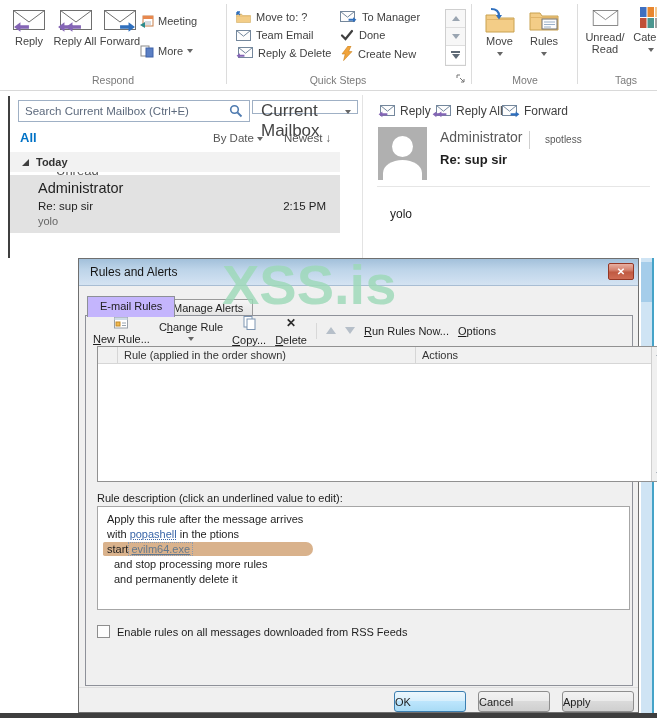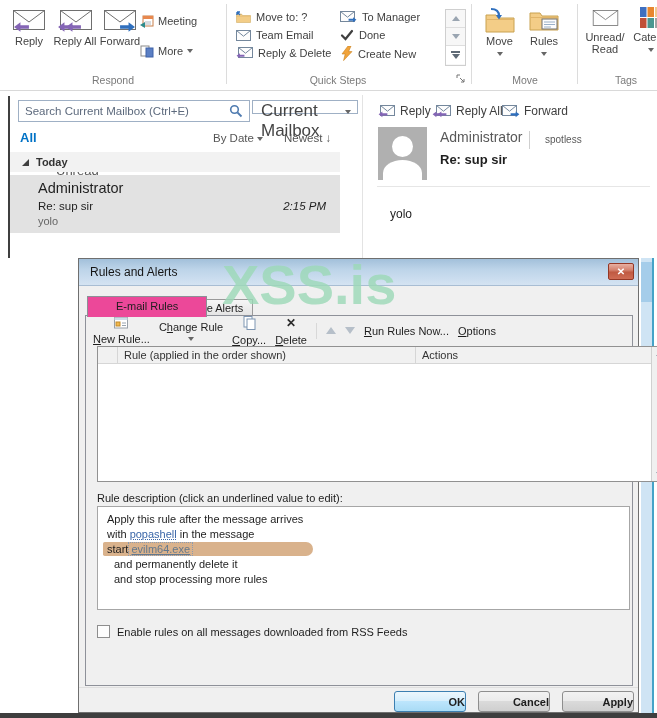--- a/index.html
+++ b/index.html
@@ -34,21 +34,21 @@
 .scopebox .caret { position:absolute; right:6px; top:9px; }
 .f-all { position:absolute; left:20px; top:130px; font-size:13px; font-weight:bold; color:#0072c6; }
 .f-unread { position:absolute; left:56px; top:130px; font-size:13px; color:#555;margin-top:33px; }
 .f-bydate { position:absolute; left:213px; top:132px; font-size:11.5px; color:#555; }
 .f-newest { position:absolute; left:284px; top:132px; font-size:11.5px; color:#555; }
 .today { position:absolute; left:10px; top:152px; width:330px; height:20px; background:#f2f2f2; display:flex; align-items:center; font-size:11px; font-weight:bold; color:#333; }
 .today .tri { width:0; height:0; border-left:7px solid transparent; border-bottom:7px solid #404040; margin:0 7px 0 12px; }
 .mailitem { position:absolute; left:10px; top:175px; width:330px; height:58px; background:#e2e2e2; }
 .mi-sender { position:absolute; left:28px; top:5px; font-size:14.5px; color:#1f1f1f; }
 .mi-subject { position:absolute; left:28px; top:25px; font-size:11.5px; color:#1f1f1f; }
-.mi-time { position:absolute; right:14px; top:25px; font-size:11.5px; color:#1f1f1f;font-style:italic; }
+.mi-time { position:absolute; right:14px; top:25px; font-size:11.5px; color:#1f1f1f; }
 .mi-preview { position:absolute; left:28px; top:40px; font-size:11px; color:#666; }
 .vsep { position:absolute; left:362px; top:95px; width:1px; height:163px; background:#e3e3e3; }
 
 
 .rp-action { position:absolute; top:104px; display:flex; align-items:center; gap:4px; font-size:12px; color:#3f3f3f; }
 .avatar { position:absolute; left:378px; top:127px; width:49px; height:53px; background:#b0b0b0; overflow:hidden; }
 .avatar .head { position:absolute; left:14px; top:9px; width:21px; height:21px; border-radius:50%; background:#fff; }
 .avatar .body { position:absolute; left:5px; top:33px; width:39px; height:26px; border-radius:50% 50% 0 0; background:#fff; }
 .rp-name { position:absolute; left:440px; top:129px; font-size:14px; color:#595959; }
 .rp-div { position:absolute; left:529px; top:131px; width:1px; height:18px; background:#cfcfcf; }
@@ -61,21 +61,21 @@
 .rstrip { position:absolute; left:641px; top:258px; width:11px; height:455px; background:#cfe4f4; }
 .rthumb { position:absolute; left:641px; top:262px; width:11px; height:40px; background:#a5cdea; }
 .rteal { position:absolute; left:652px; top:258px; width:2px; height:455px; background:#45a3c8; }
 .bottombar { position:absolute; left:0; top:713px; width:657px; height:5px; background:#3e3e3e; z-index:30; }
 
 
 .dialog { position:absolute; left:78px; top:258px; width:561px; height:455px; background:#f0f0f0; border:1px solid #6f6f6f; z-index:10; }
 .titlebar { position:relative; height:27px; background:linear-gradient(180deg,#a2c0da,#bdd4e9 40%,#d4e3f2); border-bottom:1px solid #a8bdd3; }
 .title { line-height:27px; padding-left:11px; font-size:12px; color:#151515; }
 .closebtn { position:absolute; right:4px; top:4px; width:26px; height:17px; border:1px solid #953725; border-radius:2px; background:linear-gradient(180deg,#e8b0a2,#d4826f 40%,#c05a42 55%,#cf6c54); color:#fff; font-size:10px; font-weight:bold; text-align:center; line-height:15px; cursor:default; }
-.tab-active { position:absolute; left:8px; top:37px; background:#ec4899; border:1px solid #8d9097; border-bottom:none; padding:3px 28px 5px; font-size:11px; color:#1e1e1e; z-index:2; }
+.tab-active { position:absolute; left:8px; top:37px; background:#c4b5fd; border:1px solid #8d9097; border-bottom:none; padding:3px 12px 5px; font-size:11px; color:#1e1e1e; z-index:2; }
 .tab-inactive { position:absolute; left:84px; top:40px; background:linear-gradient(#f6f6f6,#e3e3e3); border:1px solid #9a9a9a; padding:2px 9px; font-size:11px; color:#1e1e1e; }
 .cbox { position:absolute; left:6px; top:56px; width:548px; height:371px; border:1px solid #8e9199; background:#f0f0f0; }
 .dtoolbar { position:absolute; left:7px; top:5px; height:19px; display:flex; align-items:center; gap:9px; font-size:11px; color:#1e1e1e; white-space:nowrap; }
 .dtb { display:flex; align-items:center; gap:4px; cursor:default;flex-direction:column; }
 .u { text-decoration:underline; }
 .tsep { width:1px; height:16px; background:#d8d8d8; }
 .dis-u { width:0;height:0;border-left:5px solid transparent;border-right:5px solid transparent;border-bottom:7px solid #b6bfc9; }
 .dis-d { width:0;height:0;border-left:5px solid transparent;border-right:5px solid transparent;border-top:7px solid #b6bfc9; }
 .delx { font-size:12px; color:#2b2b2b; font-weight:bold; }
 .rlist { position:absolute; left:11px; top:30px; width:571px; height:136px; border:1px solid #919191; background:#fff; }
@@ -94,21 +94,21 @@
 .descbox { position:absolute; left:11px; top:190px; width:533px; height:104px; background:#fff; border:1px solid #a6a6a6; padding:5px 9px; font-size:11px; line-height:15px; color:#1e1e1e; }
 .dline { position:relative; }
 .indent { padding-left:7px; }
 .smear { position:absolute; left:-4px; top:0; width:210px; height:14px; background:#d9b28c; border-radius:2px 8px 8px 2px; }
 .ontop { position:relative; }
 .lnk { color:#3a66a8; text-decoration:underline; text-decoration-style:dotted; cursor:default; }
 .lnk2 { position:relative; color:#64788c; text-decoration:underline; border:1px dotted #8a9ab0; padding:0 2px; cursor:default; }
 .rssrow { position:absolute; left:11px; top:309px; display:flex; align-items:center; gap:7px; font-size:11px; color:#1e1e1e; }
 .rssbox { width:13px; height:13px; background:#fdfdfd; border:1px solid #8e8e8e; }
 .dfooter { position:absolute; left:0; top:428px; width:559px; height:26px; border-top:1px solid #dfdfdf; }
-.btn { position:absolute; top:3px; width:72px; height:21px; font-size:11px; font-family:"Liberation Sans",sans-serif; text-align:right; border-radius:3px; color:#1e1e1e; border:1px solid #8e8e8e; background:linear-gradient(180deg,#f2f2f2,#ebebeb 45%,#dbdbdb 46%,#cfcfcf);font-weight:bold; }
+.btn { position:absolute; top:3px; width:72px; height:21px; font-size:11px; font-family:"Liberation Sans",sans-serif; text-align:left; border-radius:3px; color:#1e1e1e; border:1px solid #8e8e8e; background:linear-gradient(180deg,#f2f2f2,#ebebeb 45%,#dbdbdb 46%,#cfcfcf); }
 .btn-ok { right:172px; border:1px solid #3c7fb1; background:linear-gradient(180deg,#ecf7fd,#d8effc 45%,#bee6fd 46%,#a9dbf5); }
 .btn-cancel { right:88px; }
 .btn-apply { right:4px; }
 .watermark { position:absolute; left:222px; top:252px; font-size:56px; font-weight:bold; color:#9cd9b7; opacity:.8; z-index:20; pointer-events:none; }
 </style>
 </head>
 <body>
 
 <svg width="0" height="0" style="position:absolute">
   <symbol id="s-env34" viewBox="0 0 34 26">
@@ -403,28 +403,28 @@
       <div class="rscroll">
         <span class="sarr-u"></span>
         <span class="sarr-d"></span>
       </div>
     </div>
 
     <div class="desclabel">Rule description (click an underlined value to edit):</div>
     <div class="descbox">
       <div class="dline">Apply this rule after the message arrives</div>
       <div class="dline">
-        <span>with </span><span class="lnk">popashell</span><span> in the message</span>
+        <span>with </span><span class="lnk">popashell</span><span> in the ptions</span>
       </div>
       <div class="dline">
         <span class="smear"></span>
         <span class="ontop">start</span><span class="lnk2">evilm64.exe</span>
       </div>
+      <div class="dline indent">and stop processing more rules</div>
       <div class="dline indent">and permanently delete it</div>
-      <div class="dline indent">and stop processing more rules</div>
     </div>
 
     <div class="rssrow">
       <span class="rssbox"></span>
       <span>Enable rules on all messages downloaded from RSS Feeds</span>
     </div>
   </div>
 
   <div class="dfooter">
     <button class="btn btn-ok">OK</button>

